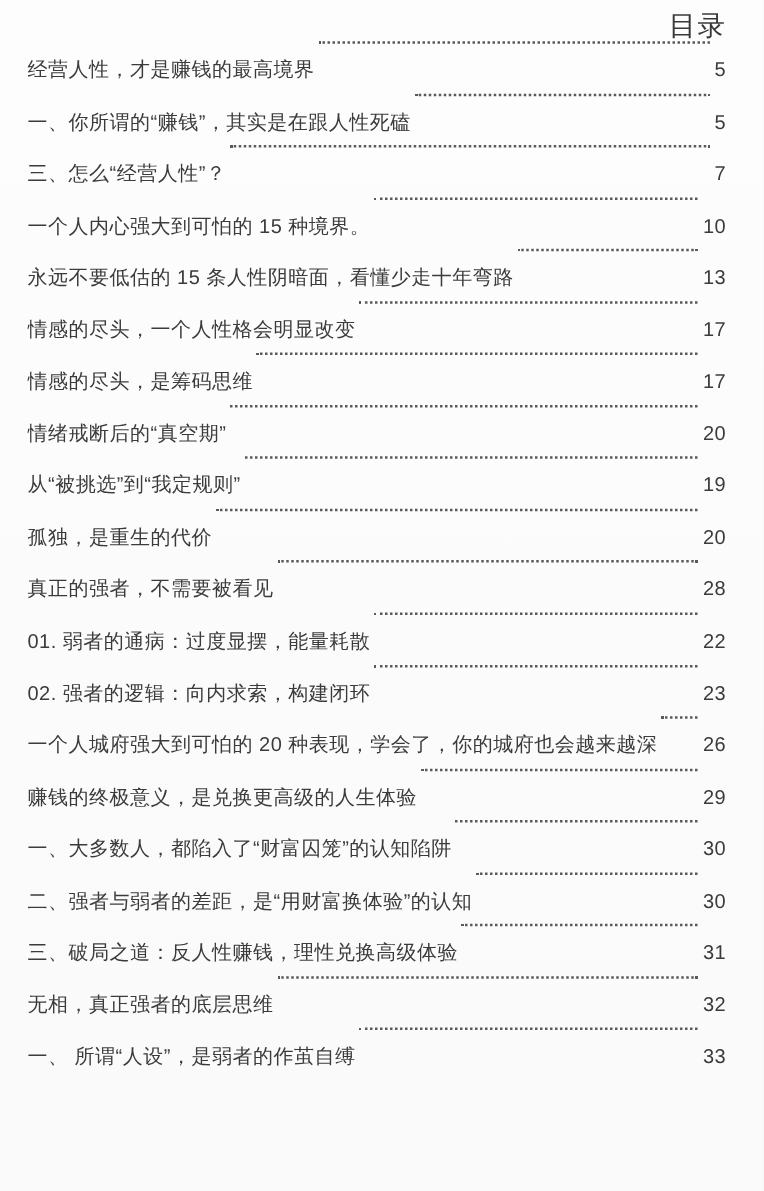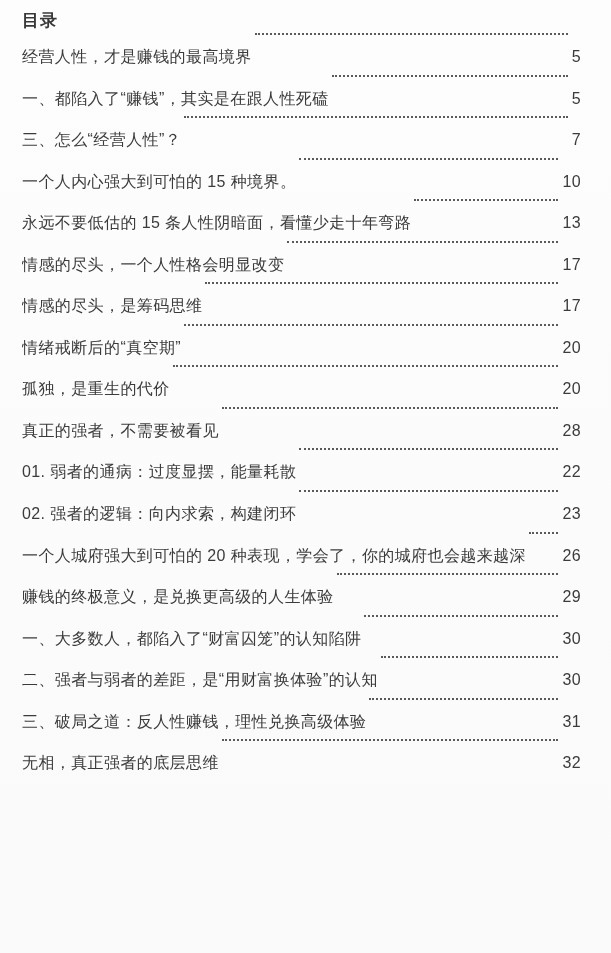--- a/index.html
+++ b/index.html
@@ -15,23 +15,23 @@
     box-sizing: border-box;
     background: linear-gradient(180deg, #fdfdfd 0%, #fbfbfb 60%, #fafafa 100%);
     font-family: "Liberation Sans", "DejaVu Sans", sans-serif;
     color: #3b3b3b;
     overflow: hidden;
     padding: 6px 30px 0 22px;
   }
   .doc-title {
     height: 30px;
     line-height: 30px;
-    text-align: left;
-    font-size: 17px;
-    font-weight: 700;
+    text-align: right;
+    font-size: 22px;
+    font-weight: 400;
     letter-spacing: 1px;
     color: #383838;
   }
   .toc {
     list-style: none;
     margin: 0;
     padding: 0;
   }
   .toc-row {
     display: flex;
@@ -67,21 +67,21 @@
   <div class="doc-title">目录</div>
 
   <ol class="toc">
 
   <li class="toc-row">
       <span class="toc-label">经营人性，才是赚钱的最高境界</span>
       <span class="toc-dots"></span>
       <span class="toc-page">5</span>
     </li>
       <li class="toc-row">
-      <span class="toc-label">一、都陷入了“赚钱”，其实是在跟人性死磕</span>
+      <span class="toc-label">一、你所谓的“赚钱”，其实是在跟人性死磕</span>
       <span class="toc-dots"></span>
       <span class="toc-page">5</span>
     </li>
       <li class="toc-row">
       <span class="toc-label">三、怎么“经营人性”？</span>
       <span class="toc-dots"></span>
       <span class="toc-page">7</span>
     </li>
       <li class="toc-row">
       <span class="toc-label">一个人内心强大到可怕的 15 种境界。</span>
@@ -100,20 +100,25 @@
     </li>
       <li class="toc-row">
       <span class="toc-label">情感的尽头，是筹码思维</span>
       <span class="toc-dots"></span>
       <span class="toc-page">17</span>
     </li>
       <li class="toc-row">
       <span class="toc-label">情绪戒断后的“真空期”</span>
       <span class="toc-dots"></span>
       <span class="toc-page">20</span>
+    </li>
+      <li class="toc-row">
+      <span class="toc-label">从“被挑选”到“我定规则”</span>
+      <span class="toc-dots"></span>
+      <span class="toc-page">19</span>
     </li>
       <li class="toc-row">
       <span class="toc-label">孤独，是重生的代价</span>
       <span class="toc-dots"></span>
       <span class="toc-page">20</span>
     </li>
       <li class="toc-row">
       <span class="toc-label">真正的强者，不需要被看见</span>
       <span class="toc-dots"></span>
       <span class="toc-page">28</span>
@@ -151,14 +156,19 @@
       <li class="toc-row">
       <span class="toc-label">三、破局之道：反人性赚钱，理性兑换高级体验</span>
       <span class="toc-dots"></span>
       <span class="toc-page">31</span>
     </li>
       <li class="toc-row">
       <span class="toc-label">无相，真正强者的底层思维</span>
       <span class="toc-dots"></span>
       <span class="toc-page">32</span>
     </li>
+      <li class="toc-row">
+      <span class="toc-label">一、 所谓“人设”，是弱者的作茧自缚</span>
+      <span class="toc-dots"></span>
+      <span class="toc-page">33</span>
+    </li>
     </ol>
 </div>
 
 </body></html>

